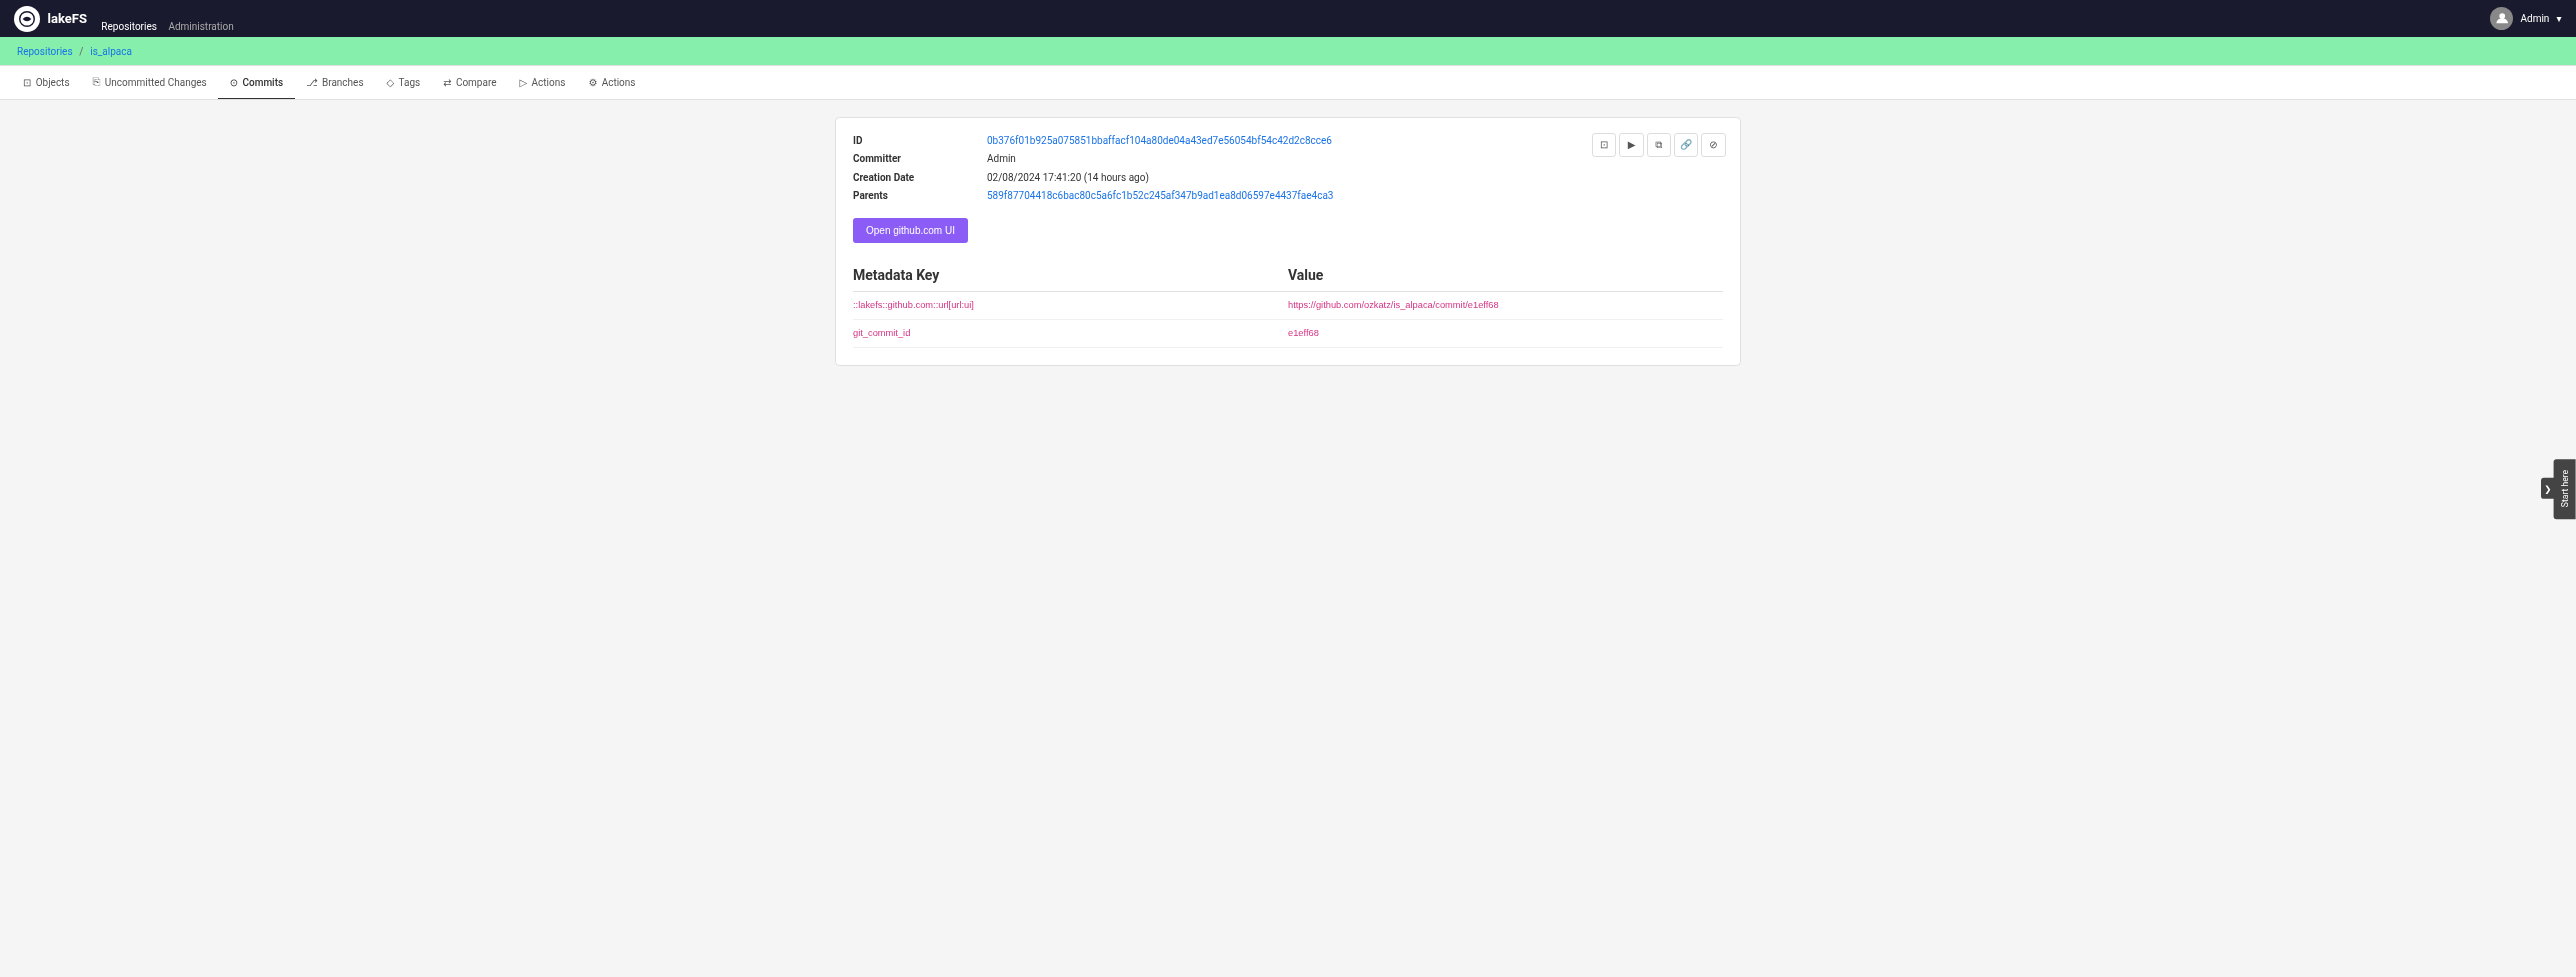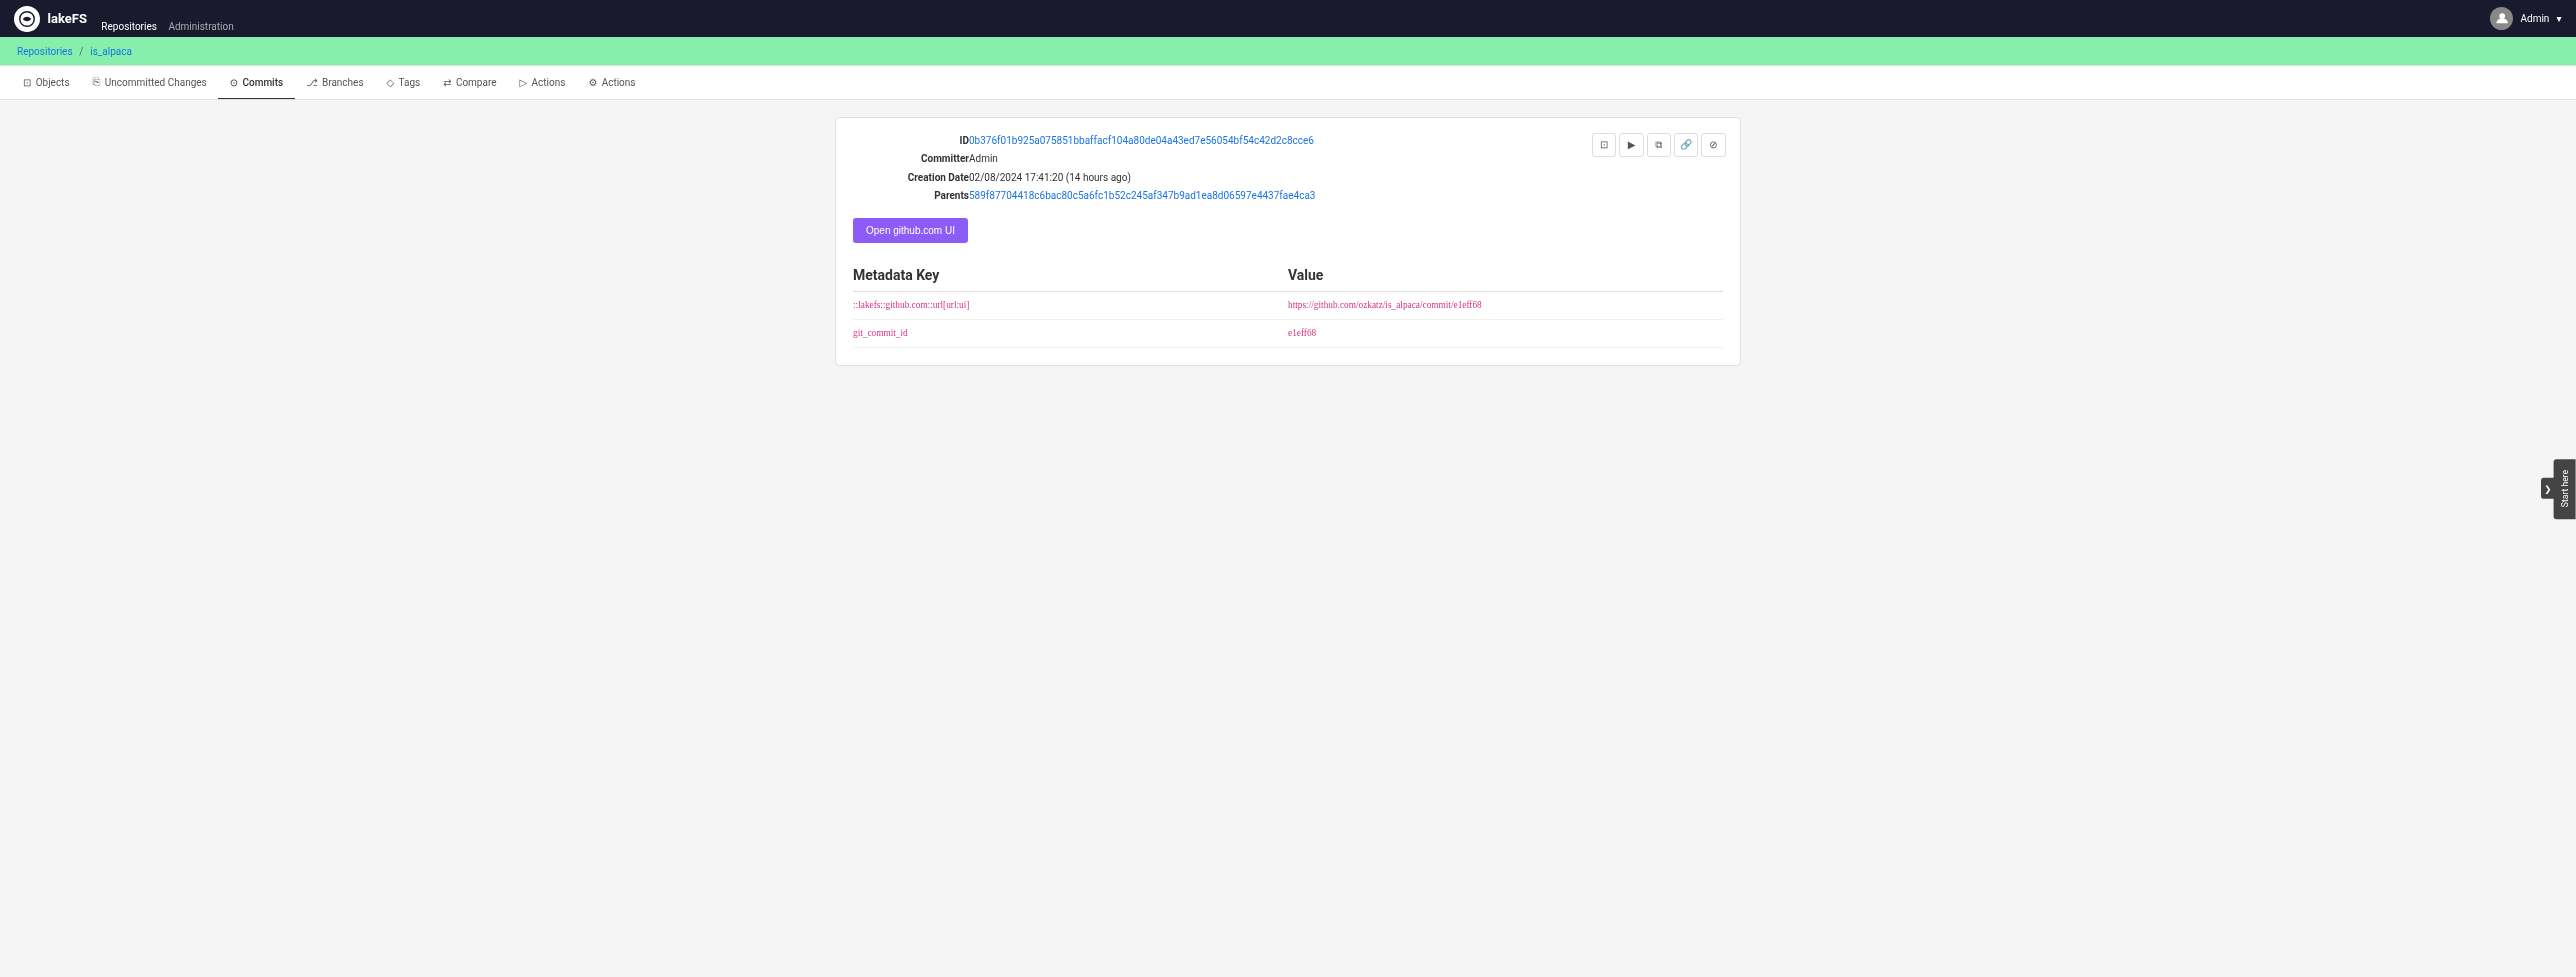--- a/index.html
+++ b/index.html
@@ -99,21 +99,21 @@
       border-radius: 2.9px;
       background: white;
       display: flex; align-items: center; justify-content: center;
       cursor: pointer;
       font-size: 10px;
       color: #555;
     }
 
     .commit-meta { display: flex; flex-direction: column; gap: 7.2px; margin-bottom: 17px; }
     .meta-row { display: flex; align-items: flex-start; gap: 0; }
-    .meta-label { font-weight: bold; font-size: 10px; width: 116px; flex-shrink: 0; color: #333; text-align: right; }
+    .meta-label { font-weight: bold; font-size: 10px; width: 134px; flex-shrink: 0; color: #333; }
     .meta-value { font-size: 10px; color: #333; }
     .meta-value a { color: #1a73e8; text-decoration: none; }
 
     .open-github-btn {
       background: #8b5cf6;
       color: white;
       border: none;
       border-radius: 2.9px;
       padding: 7.2px 13px;
       font-size: 10px;
@@ -128,21 +128,21 @@
       font-weight: bold;
       font-size: 14px;
       padding: 7.2px 0;
       border-bottom: 0.7px solid #e0e0e0;
       color: #333;
     }
     .metadata-table td {
       padding: 8.6px 0;
       border-bottom: 0.7px solid #f0f0f0;
       font-size: 9.3px;
-      font-family: Liberation Serif, serif;
+      font-family: Liberation Sans, sans-serif;
     }
     .metadata-table td:first-child { color: #d63384; width: 50%; }
     .metadata-table td:last-child { color: #d63384; }
     .side-panel-wrapper {
       position: fixed;
       right: 0;
       top: 50%;
       transform: translateY(-50%);
       display: flex;
       align-items: center;

